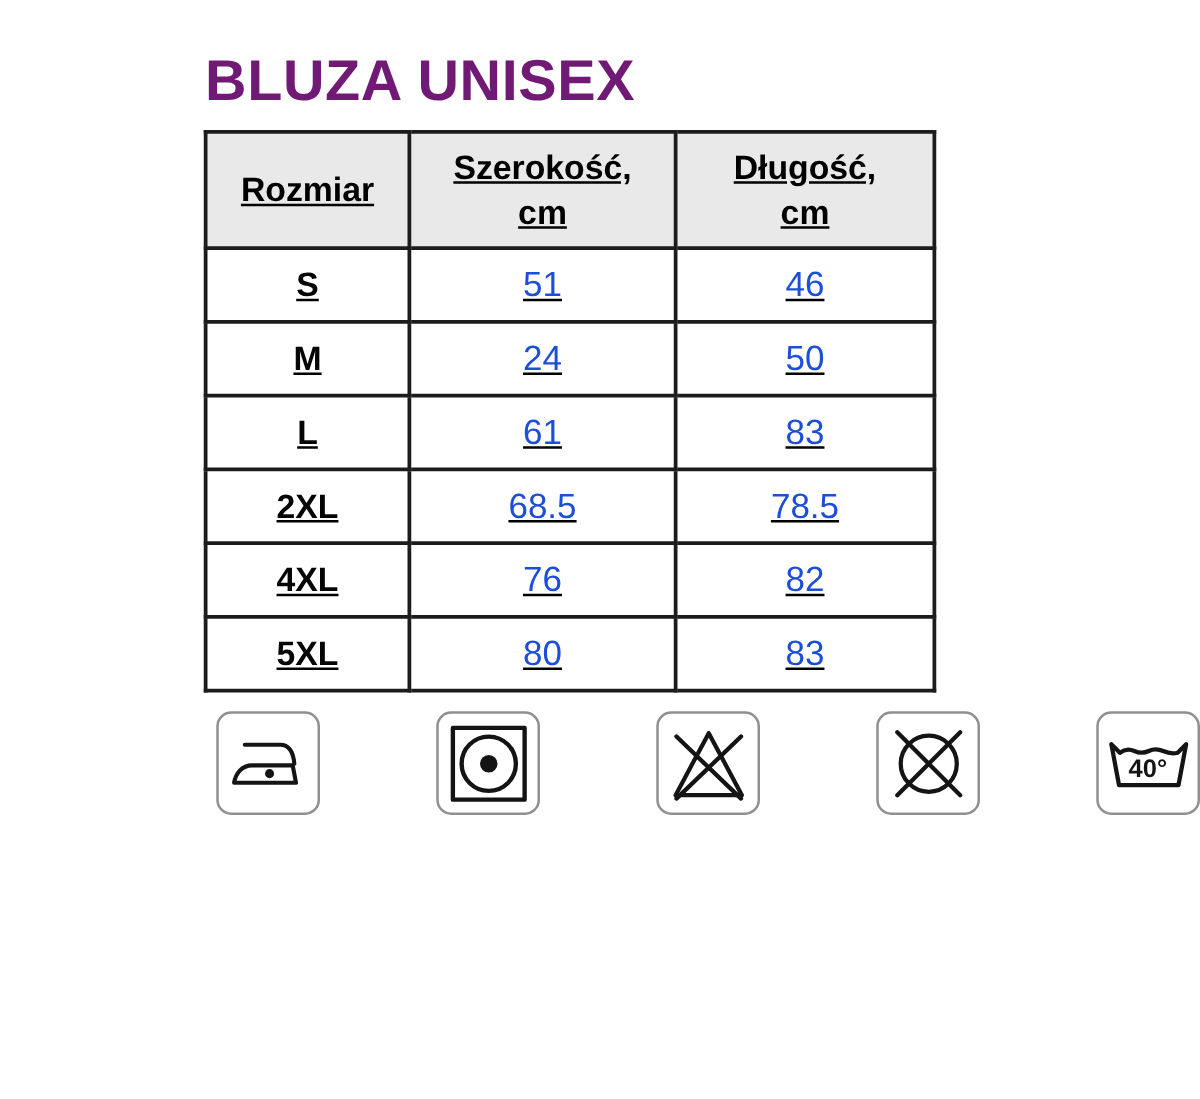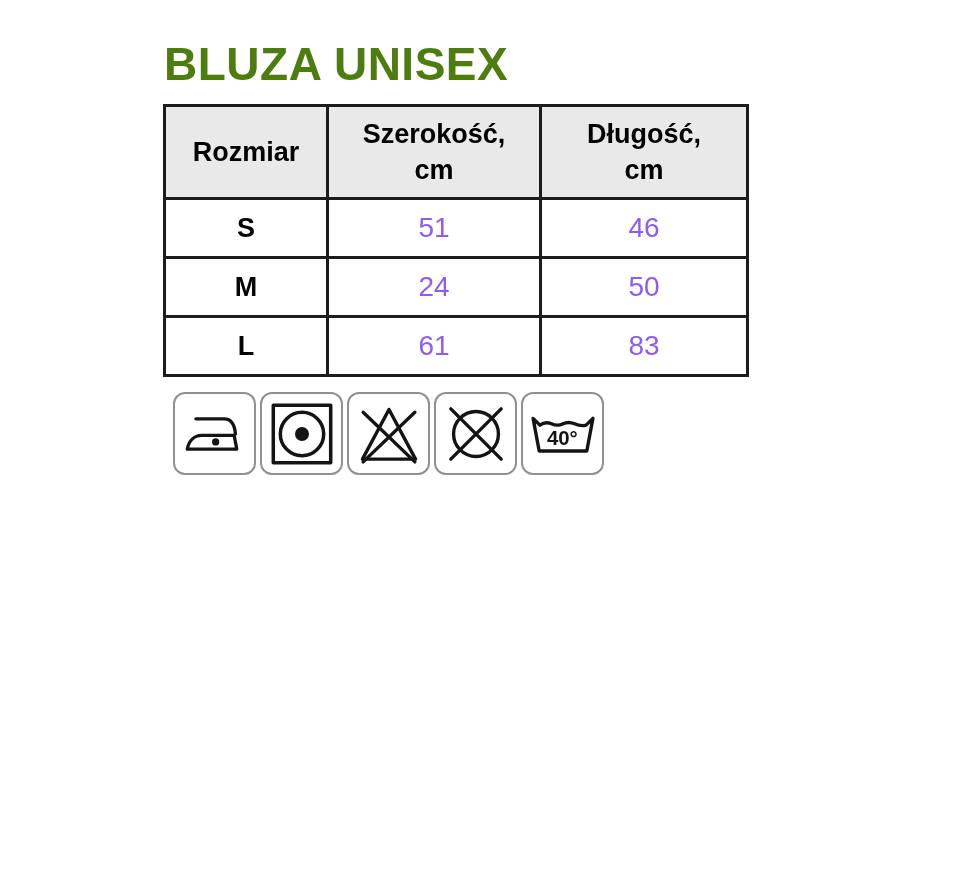--- a/index.html
+++ b/index.html
@@ -9,28 +9,29 @@
     color: #000;
     overflow: hidden;
   }
   .page { padding: 40px 0 0 163px; box-sizing: border-box; width: 960px; height: 879px; }
 
   .title {
     margin: 0 0 16px 1px;
     font-size: 46px;
     font-weight: 700;
     letter-spacing: 0.5px;
-    color: #4d7c0f;
+    color: #701a75;
     line-height: 1.05;
   }
 
   table.size-table {
     border-collapse: collapse;
     table-layout: fixed;
     width: 577px;
+    text-decoration: underline;
   }
   .size-table th, .size-table td {
     border: 3px solid #1c1c1c;
     text-align: center;
     vertical-align: middle;
     padding: 0;
   }
   .size-table thead th {
     background: #e9e9e9;
     height: 90px;
@@ -46,28 +47,29 @@
   .size-table tbody tr { height: 59px; }
   .size-table tbody th {
     font-size: 27px;
     font-weight: 700;
     color: #050505;
     background: #fff;
   }
   .size-table tbody td {
     font-size: 28px;
     font-weight: 400;
-    color: #8b5cf6;
+    color: #1d4ed8;
     background: #fff;
   }
 
   .care-row {
     margin: 15px 0 0 10px;
     display: flex;
     gap: 4px;
+    justify-content: space-between;
   }
   .care-box {
     width: 83px; height: 83px;
     box-sizing: border-box;
     border: 2px solid #909090;
     border-radius: 12px;
     background: #fff;
     display: flex;
     align-items: center;
     justify-content: center;
@@ -115,20 +117,35 @@
       <tr>
         <th>M</th>
         <td>24</td>
         <td>50</td>
       </tr>
       <tr>
         <th>L</th>
         <td>61</td>
         <td>83</td>
       </tr>
+      <tr>
+        <th>2XL</th>
+        <td>68.5</td>
+        <td>78.5</td>
+      </tr>
+      <tr>
+        <th>4XL</th>
+        <td>76</td>
+        <td>82</td>
+      </tr>
+      <tr>
+        <th>5XL</th>
+        <td>80</td>
+        <td>83</td>
+      </tr>
     </tbody>
   </table>
 
   <div class="care-row">
 
     <div class="care-box">
       <svg width="66" height="66" viewBox="0 0 100 100">
         <path class="glyph" d="M8,73 C10,62 17,52 30,52 L79,52 L83,73 Z"></path>
         <path class="glyph" d="M21,27 L64,27 Q79,27 81,50"></path>
         <circle class="glyph-fill" cx="51" cy="62" r="5.5"></circle>

